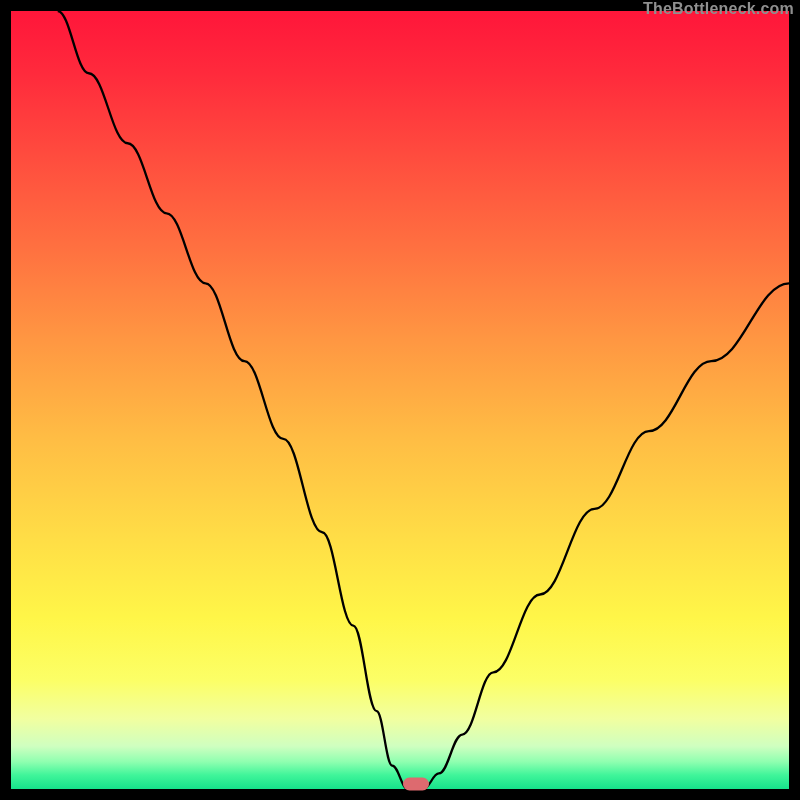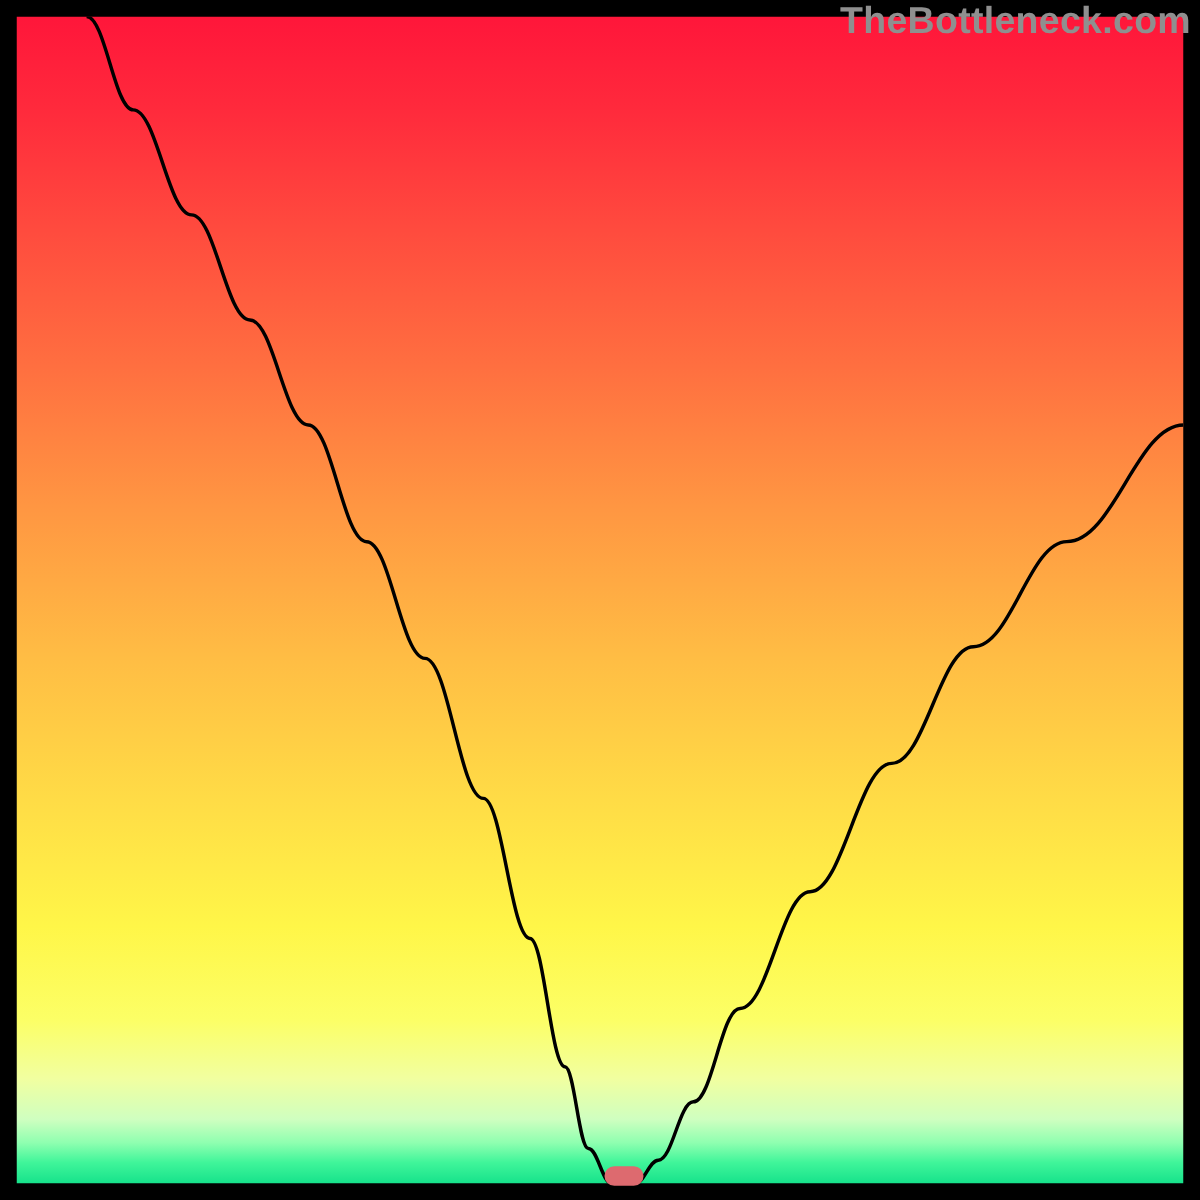--- a/index.html
+++ b/index.html
@@ -37,21 +37,21 @@
     position: absolute;
     width: 26px;
     height: 13px;
     border-radius: 7px;
     transform: translate(-50%, -50%);
   }
   .watermark {
     position: absolute;
     top: 0;
     right: 6px;
-    font-size: 25px;
+    font-size: 16px;
     font-weight: 600;
     color: #8f8f8f;
     letter-spacing: 0.2px;
   }
 </style>
 </head>
 <body>
 
 <div class="plot-area">
 

